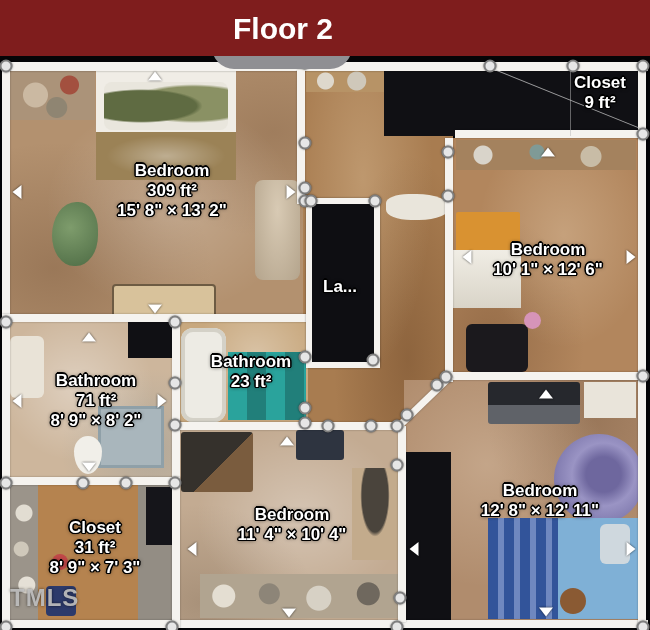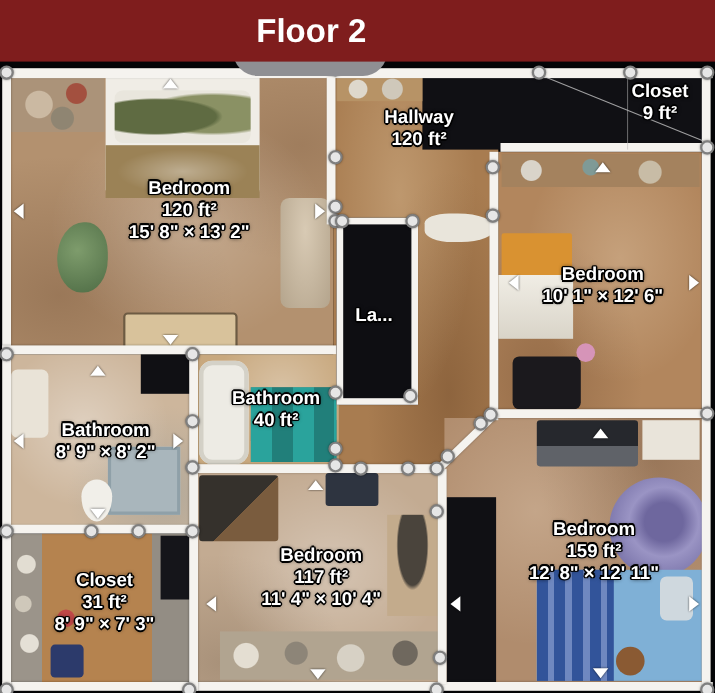--- a/index.html
+++ b/index.html
@@ -172,68 +172,63 @@
   <div class="wall" style="left:176px;top:422px;width:226px;height:8px;"></div>
   <div class="wall" style="left:398px;top:426px;width:8px;height:196px;"></div>
   <div class="wall" style="left:394px;top:426px;width:76px;height:7px;transform-origin:0 0;transform:rotate(-44deg);"></div>
 
   <div style="position:absolute;left:306px;top:198px;width:74px;height:170px;z-index:10;
               background:#0e0e12;border:6px solid #f5f3ef;box-sizing:border-box;
               box-shadow:0 0 2px rgba(0,0,0,.4);"></div>
 
   <div class="label" style="left:172px;top:191px;">
     <div>Bedroom</div>
-    <div>120 ft²</div>
+    <div>309 ft²</div>
     <div>15' 8" × 13' 2"</div>
   </div>
 
-  <div class="label" style="left:381px;top:117px;">
-    <div>Hallway</div>
-    <div>120 ft²</div>
-  </div>
 
   <div class="label" style="left:600px;top:93px;">
     <div>Closet</div>
     <div>9 ft²</div>
   </div>
 
   <div class="label" style="left:548px;top:260px;">
     <div>Bedroom</div>
     <div>10' 1" × 12' 6"</div>
   </div>
 
   <div class="label" style="left:340px;top:287px;">
     <div>La...</div>
   </div>
 
   <div class="label" style="left:251px;top:372px;">
     <div>Bathroom</div>
-    <div>40 ft²</div>
+    <div>23 ft²</div>
   </div>
 
   <div class="label" style="left:96px;top:401px;">
     <div>Bathroom</div>
+    <div>71 ft²</div>
     <div>8' 9" × 8' 2"</div>
   </div>
 
   <div class="label" style="left:95px;top:548px;">
     <div>Closet</div>
     <div>31 ft²</div>
     <div>8' 9" × 7' 3"</div>
   </div>
 
   <div class="label" style="left:292px;top:525px;">
     <div>Bedroom</div>
-    <div>117 ft²</div>
     <div>11' 4" × 10' 4"</div>
   </div>
 
   <div class="label" style="left:540px;top:501px;">
     <div>Bedroom</div>
-    <div>159 ft²</div>
     <div>12' 8" × 12' 11"</div>
   </div>
 
   <div id="overlay">
       <div class="h" style="left: 6px; top: 66px;"></div>
       <div class="h" style="left: 305px; top: 63px;"></div>
       <div class="h" style="left: 490px; top: 66px;"></div>
       <div class="h" style="left: 573px; top: 66px;"></div>
       <div class="h" style="left: 643px; top: 66px;"></div>
       <div class="h" style="left: 643px; top: 134px;"></div>
@@ -287,13 +282,14 @@
       <div class="tri right" style="left: 631px; top: 257px;"></div>
       <div class="tri right" style="left: 162px; top: 401px;"></div>
       <div class="tri right" style="left: 631px; top: 549px;"></div>
     </div>
 
   <div class="titlebar">
     <div class="title">Floor 2</div>
   </div>
   <div class="tab"></div>
 
+  <div class="watermark">TMLS</div>
 </div>
 
 </body></html>

